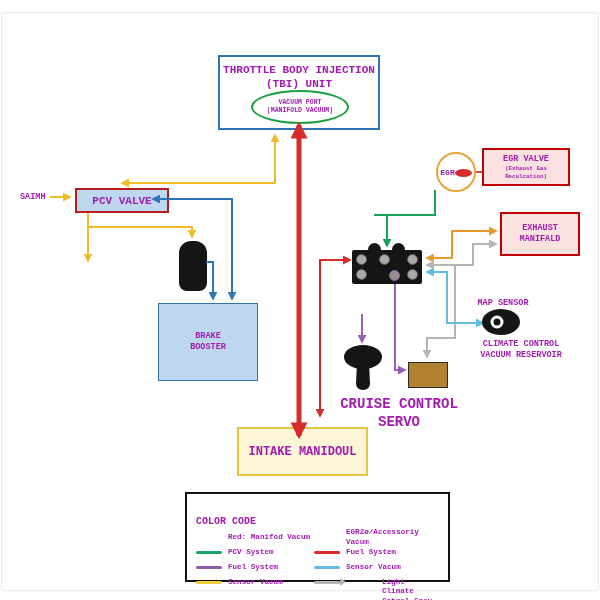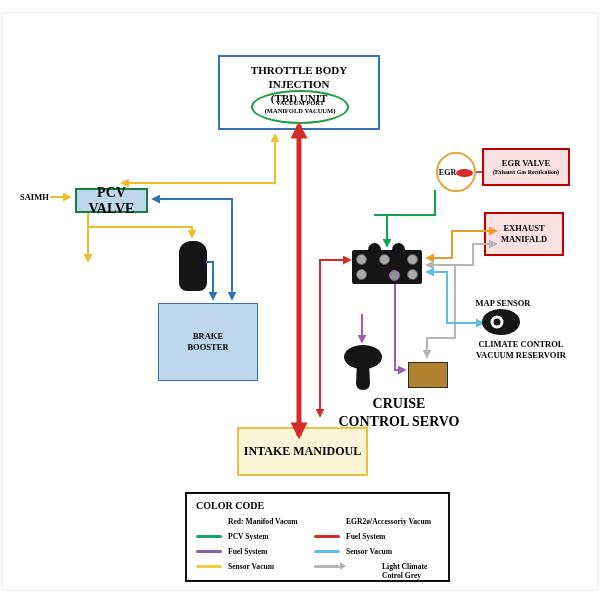--- a/index.html
+++ b/index.html
@@ -1,49 +1,49 @@
 <!DOCTYPE html>
 <html><head>
 <meta charset="utf-8">
 <style>
   html,body{margin:0;padding:0;background:#fff;}
   #stage{position:relative;width:600px;height:600px;background:#ffffff;overflow:hidden;
-         font-family:Liberation Serif, serif;color:#000000;}
+         font-family:Liberation Mono, monospace;color:#a21caf;}
   .frame{position:absolute;left:1px;right:1px;top:12px;bottom:9px;border:1px solid #ececec;border-radius:4px;}
   .lines{position:absolute;left:0;top:0;z-index:2;}
   .box{position:absolute;box-sizing:border-box;display:flex;flex-direction:column;align-items:center;
        justify-content:center;text-align:center;font-weight:bold;z-index:1;}
   .lbl{position:absolute;font-weight:bold;z-index:3;text-align:center;line-height:1.3;}
   
   .tbi{left:218px;top:55px;width:162px;height:75px;border:2px solid #2f75b5;background:#fff;justify-content:flex-start;padding-top:7px;font-size:11px;line-height:1.25;}
   .port-ellipse{position:absolute;left:31px;top:33px;width:98px;height:34px;border:2px solid #22a045;border-radius:50%;
        display:flex;flex-direction:column;align-items:center;justify-content:center;font-size:6.5px;font-weight:bold;line-height:1.25;box-sizing:border-box;}
-  .pcv{left:75px;top:188px;width:73px;height:25px;background:#bdd7ee;border:2px solid #15803d;font-size:14px;}
+  .pcv{left:75px;top:188px;width:94px;height:25px;background:#bdd7ee;border:2px solid #b91c1c;font-size:11px;}
   .crank{left:35px;top:265px;width:105px;height:80px;background:#c9c9c9;border:1.5px solid #8a8a8a;font-size:8.5px;}
   .booster{left:158px;top:303px;width:100px;height:78px;background:#bdd7ee;border:1.5px solid #2f75b5;font-size:8.5px;line-height:1.35;}
   .egrvalve{left:482px;top:148px;width:88px;height:38px;background:#fbe2e0;border:2px solid #c00000;font-size:8.5px;line-height:1.3;}
   .egrvalve .sub{font-size:5.8px;font-weight:bold;}
-  .exhaust{left:484px;top:212px;width:80px;height:44px;background:#fbe2e0;border:2px solid #c00000;font-size:8.5px;line-height:1.35;}
+  .exhaust{left:500px;top:212px;width:80px;height:44px;background:#fbe2e0;border:2px solid #c00000;font-size:8.5px;line-height:1.35;}
   .intake{left:237px;top:427px;width:131px;height:49px;background:#fdf5d7;border:2px solid #e7c43f;font-size:12px;}
   .brownbox{left:408px;top:362px;width:40px;height:26px;background:#b0812e;border:1.5px solid #2b2b2b;}
   .canister{position:absolute;left:179px;top:241px;width:28px;height:50px;background:#151515;border-radius:12px 12px 8px 8px;z-index:1;}
   
   .vdb{position:absolute;left:352px;top:250px;width:70px;height:34px;background:#151515;border-radius:2px;z-index:1;}
   .vdb i{position:absolute;border-radius:50%;}
   .bump{width:13px;height:13px;background:#151515;top:-7px;}
   .pt{width:11px;height:11px;background:#a9a9a9;border:1px solid #5e5e5e;box-sizing:border-box;}
   .pt.pp{border-color:#9a5fb5;background:#8f8f8f;}
   
   .egr-circle{position:absolute;left:436px;top:152px;width:40px;height:40px;border:2.5px solid #e8a33d;border-radius:50%;
       background:#fff;box-sizing:border-box;display:flex;flex-direction:row;align-items:center;justify-content:center;z-index:1;}
   .egr-circle span{font-size:8px;font-weight:bold;}
   .egr-dot{width:17px;height:8px;border-radius:50%;background:#d92b2b;margin-top:1px;}
   
   .legend{position:absolute;left:185px;top:492px;width:265px;height:90px;border:2px solid #111;background:#fff;
-      box-sizing:border-box;padding:6px 9px;z-index:3;}
+      box-sizing:border-box;padding:22px 9px;z-index:3;}
   .legend-title{font-size:10px;font-weight:bold;margin-bottom:3px;}
   .legend-cols{display:flex;justify-content:flex-end;}
   .legend-col{display:flex;flex-direction:column;}
   .legend-col.lc1{width:118px;}
   .legend-col.lc2{width:125px;}
   .lrow{display:flex;align-items:center;height:15px;font-size:7.6px;font-weight:bold;}
   .lrow .txt{line-height:1.25;}
   .sw{position:relative;display:inline-block;width:26px;height:3px;border-radius:2px;margin-right:6px;flex:none;}
   .sw-none{background:transparent;}
   .sw-green{background:#16a567;}

